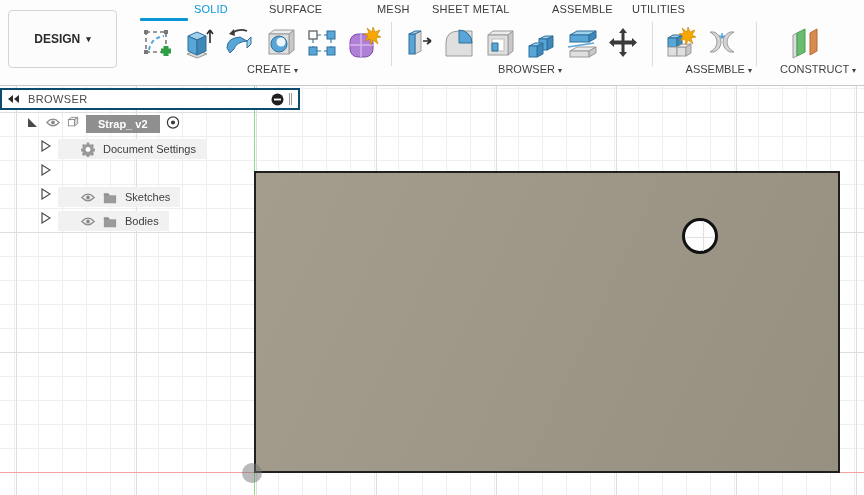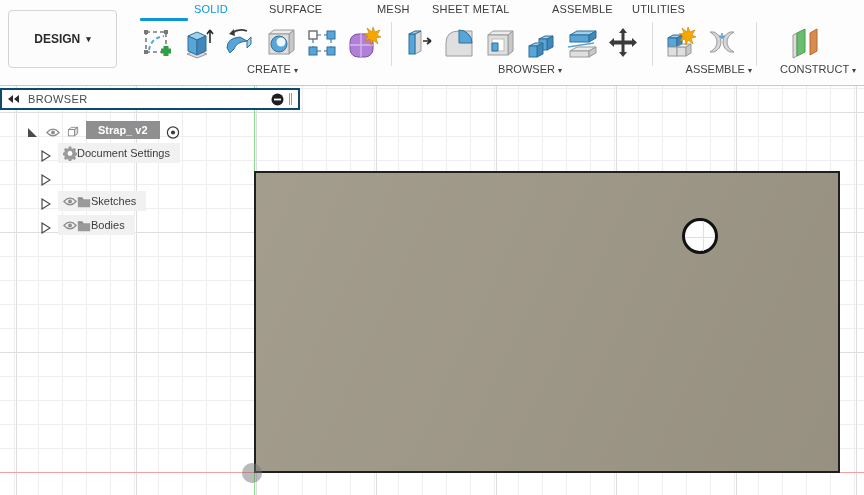--- a/index.html
+++ b/index.html
@@ -38,25 +38,25 @@
   .hole::before { content:""; position:absolute; left:0; right:0; top:16px; height:1px; background:#e0e0e0; }
   .hole::after { content:""; position:absolute; top:0; bottom:0; left:18px; width:1px; background:#e0e0e0; }
   .origin-dot { position:absolute; left:242px; top:377px; width:20px; height:20px; border-radius:50%; background:rgba(118,118,118,.5); }
 
   
   .browser { position:absolute; left:0; top:88px; width:300px; z-index:40; }
   .browser-header { position:relative; height:22px; background:#fff; border:2px solid #0c4a6e; display:flex; align-items:center; padding:0 6px; }
   .browser-title { font-size:11px; color:#4a4a4a; letter-spacing:.4px; margin-left:8px; flex:1; }
   .grip { width:3px; height:12px; border-left:1px solid #9a9a9a; border-right:1px solid #9a9a9a; margin-left:5px; }
   .tree { position:absolute; left:0; top:27px; width:300px; }
-  .tree-row { position:relative; height:24px; display:flex; align-items:flex-end; }
+  .tree-row { position:relative; height:24px; display:flex; align-items:flex-start; }
   .tw { width:14px; height:14px; display:flex; align-items:center; justify-content:center; cursor:pointer; flex:none; }
   .row-root { padding-left:26px; gap:6px; }
   .row-child { padding-left:38px; gap:6px; }
-  .pill { display:inline-flex; align-items:center; gap:0; background:#f1f1f1; padding:3px 10px 3px 5px; }
+  .pill { display:inline-flex; align-items:center; gap:8px; background:#f1f1f1; padding:3px 10px 3px 23px; }
   .root-label { background:#8f8f8f; color:#fff; font-size:11px; font-weight:bold; padding:3px 12px; cursor:pointer; }
   .row-label { font-size:11px; color:#3c3c3c; cursor:pointer; white-space:nowrap; }
 </style>
 </head>
 <body>
 
 <div class="app">
 
   <div class="toolbar">
 

